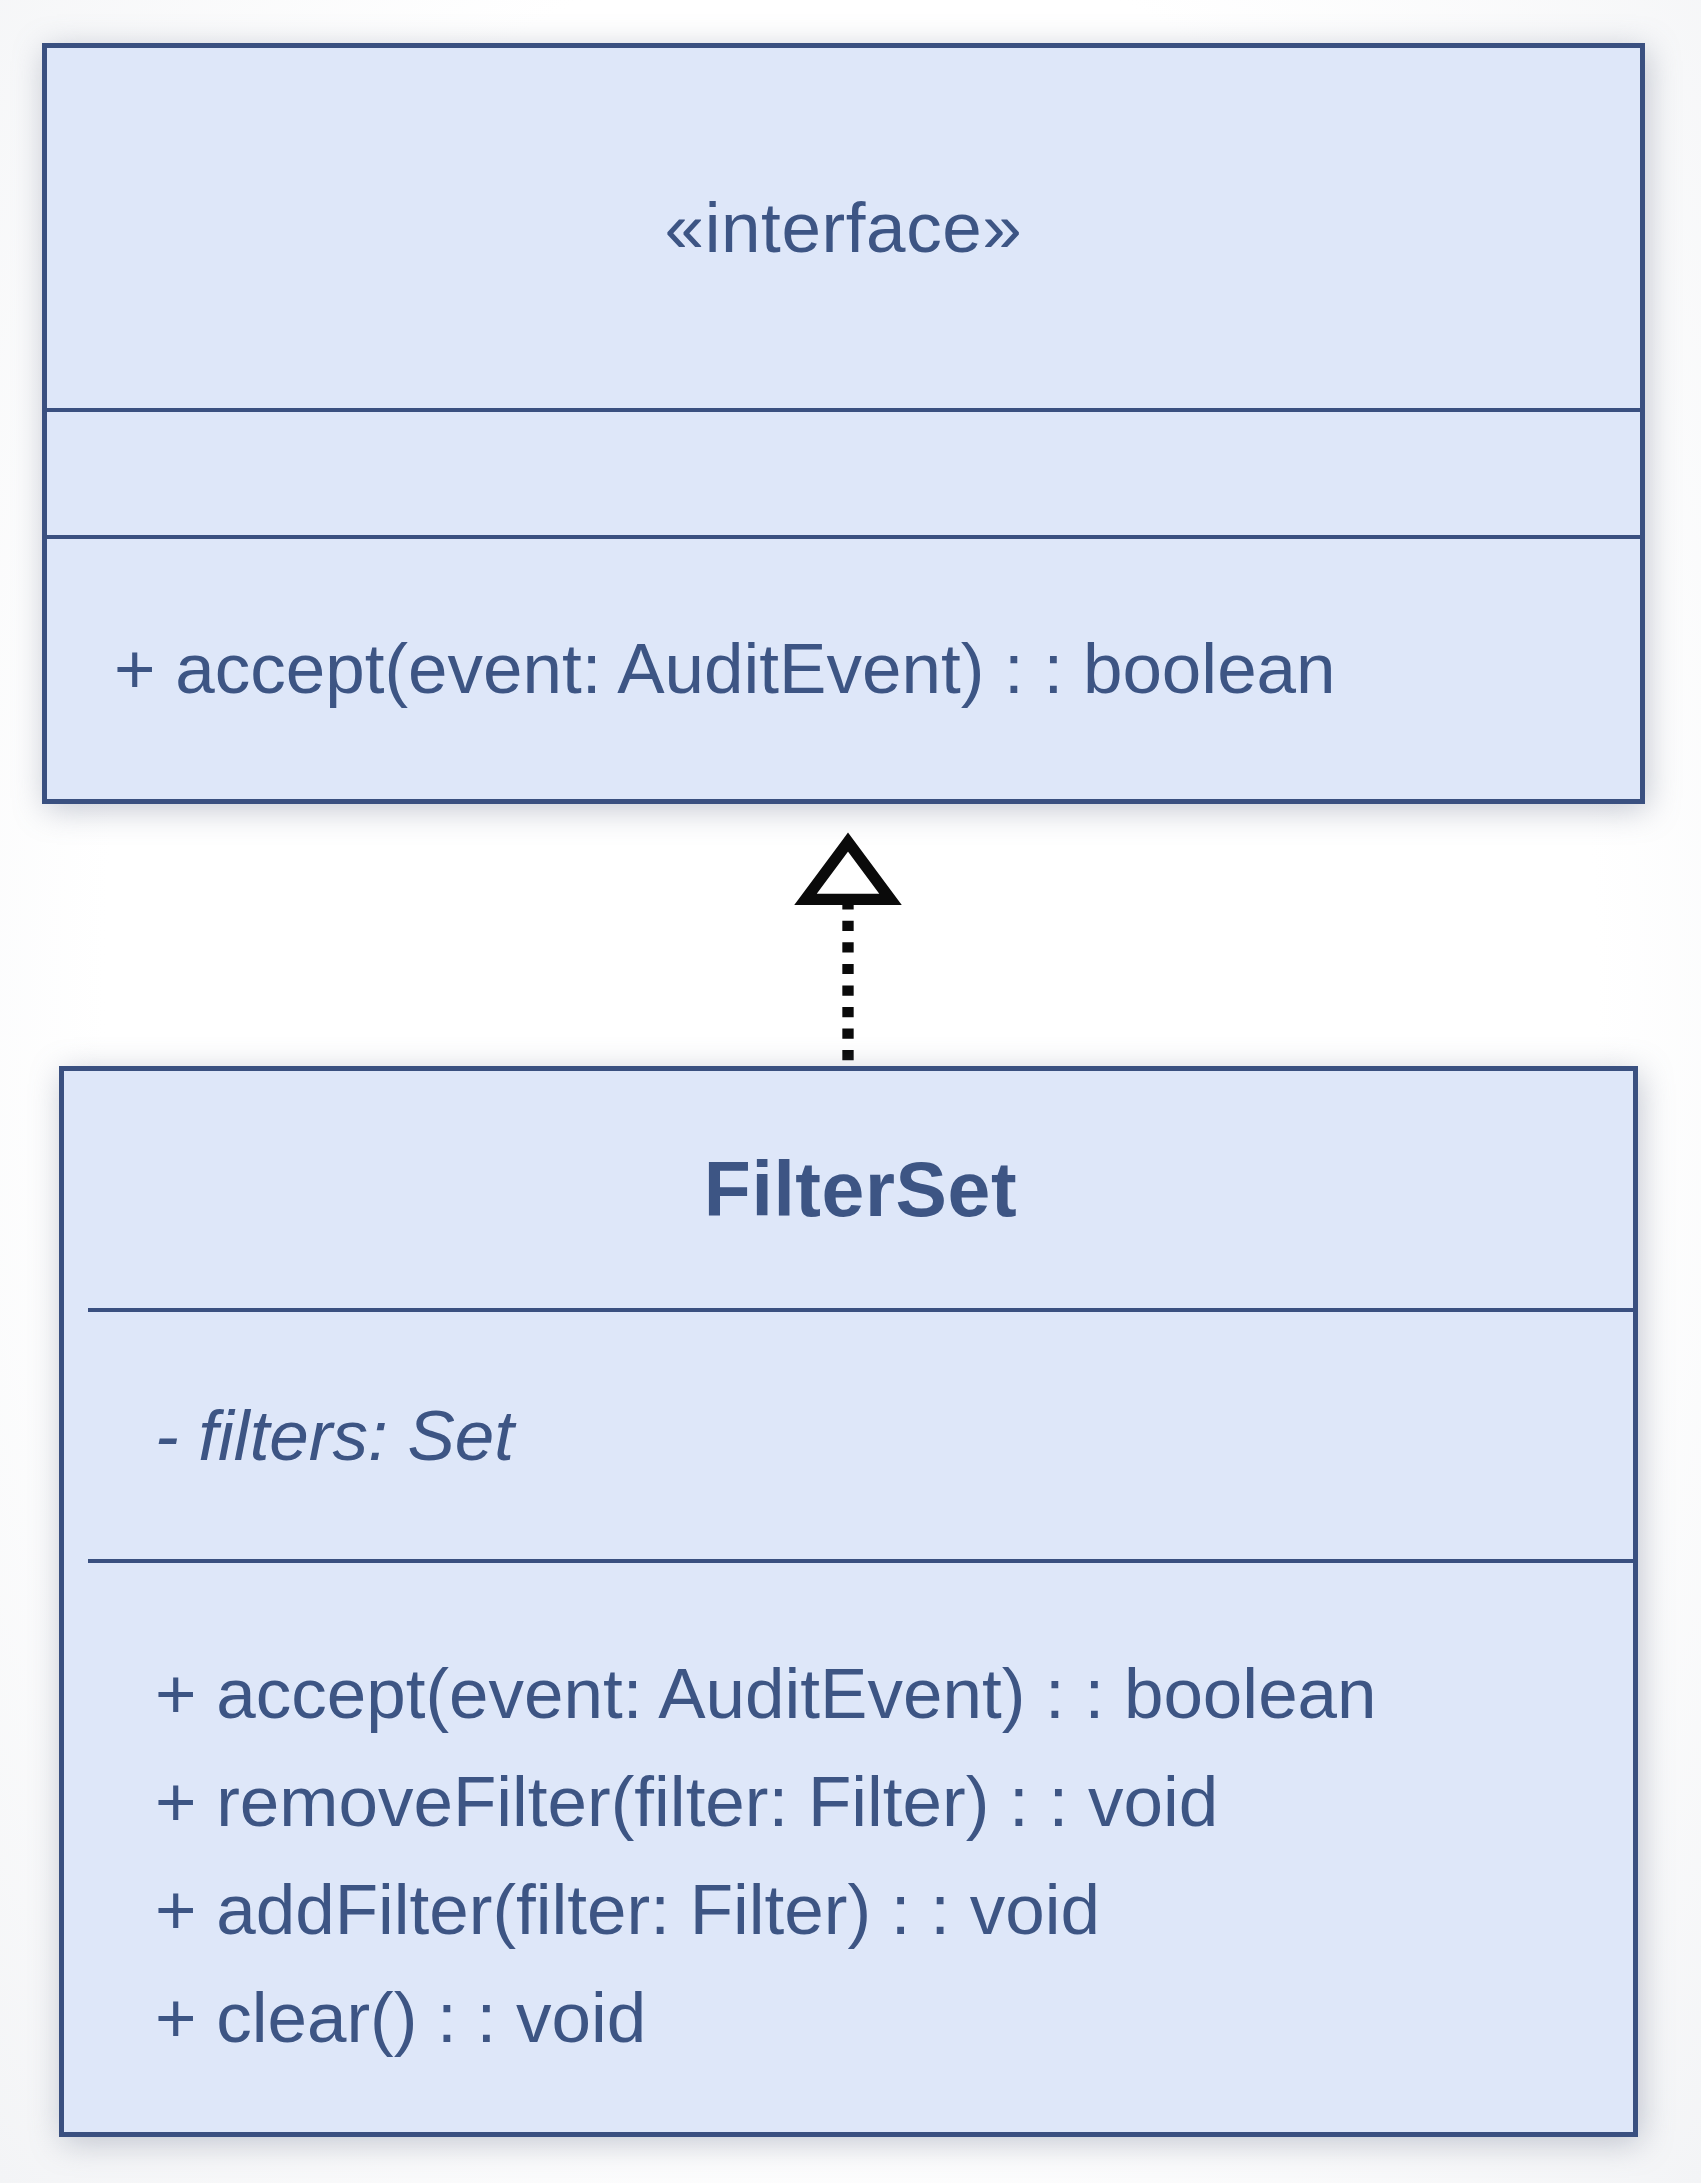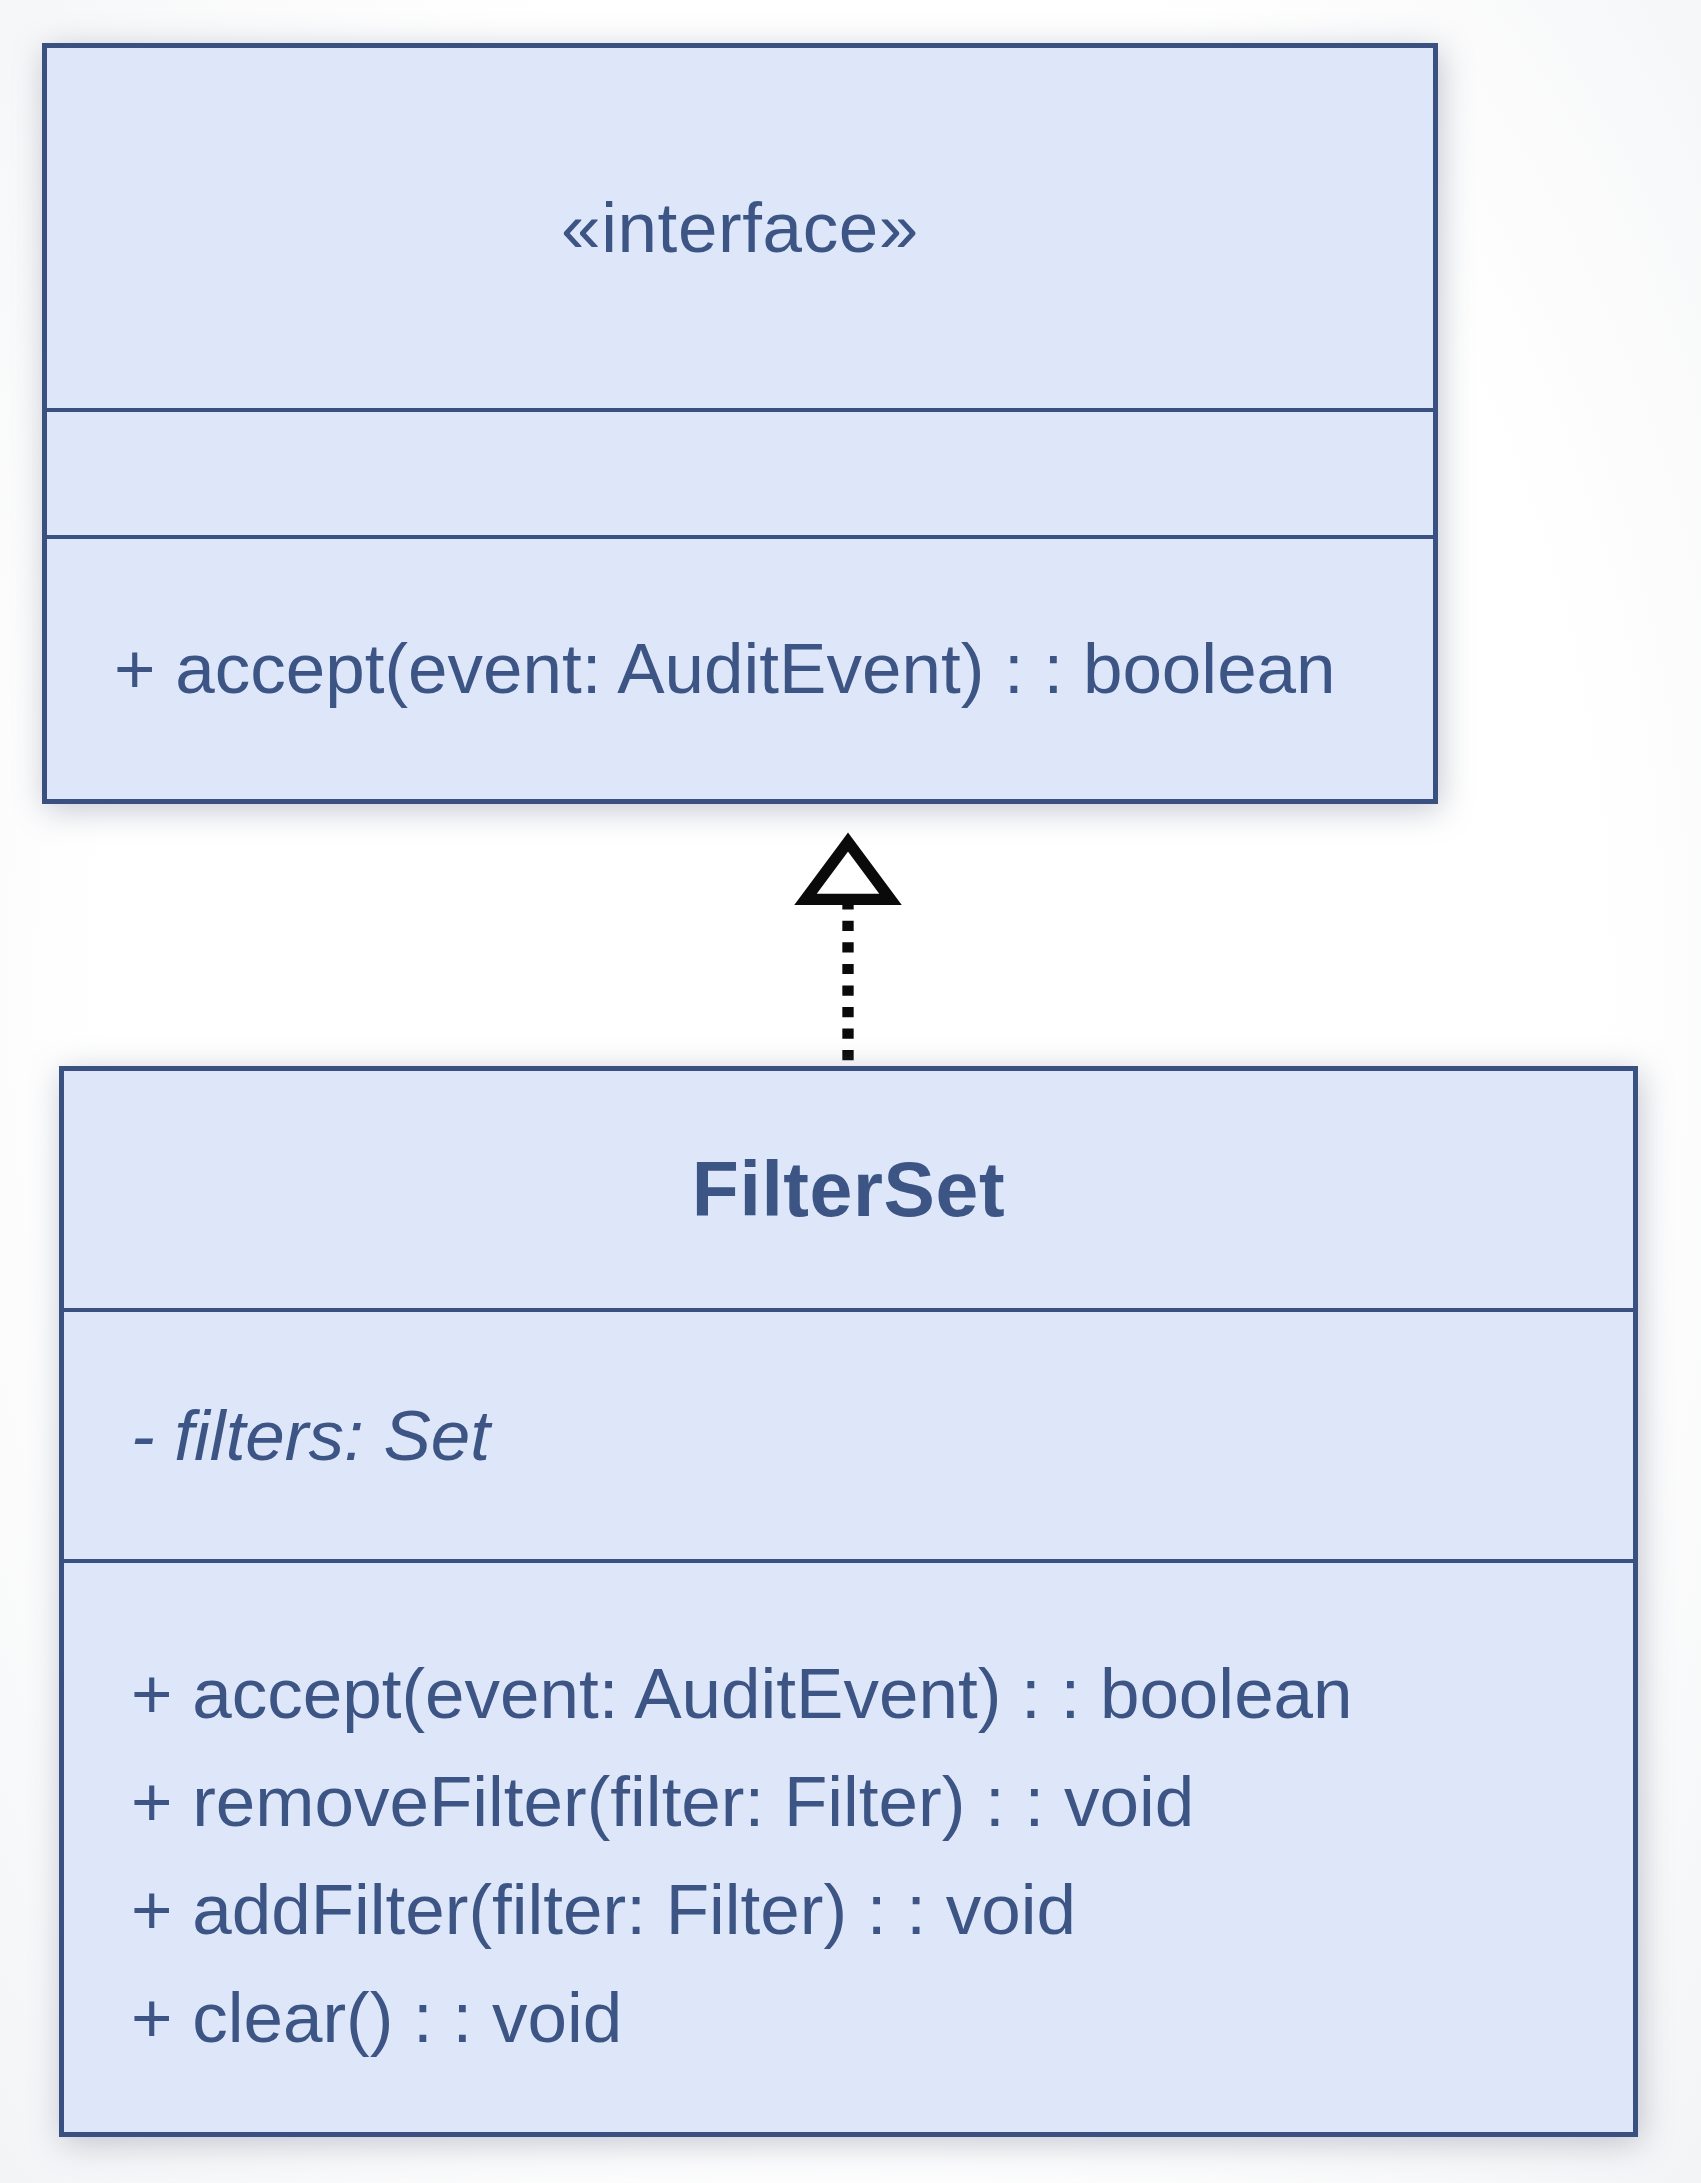--- a/index.html
+++ b/index.html
@@ -23,22 +23,22 @@
   }
   .uml-box{
     position:absolute;
     background:var(--box-fill);
     border:5.7px solid var(--box-border);
     box-shadow:3.4px 5.7px 31px rgba(105,115,140,0.40);
     display:flex;
     flex-direction:column;
     color:var(--text);
   }
-  .filter-box{ left:42px; top:43px; width:1396px; height:761px; }
-  .filterset-box{ left:59px; top:1066px; width:1579px; height:1071px; }
+  .filter-box{ left:42px; top:43px; width:1603px; height:761px; }
+  .filterset-box{ left:59px; top:1066px; width:1579px; height:1071px;padding-left:24px; }
 
   .compartment{ width:100%; }
   .compartment + .compartment{ border-top:4.5px solid var(--box-border); }
 
   
   .filter-box .name-compartment{
     height:360px;
     display:flex; flex-direction:column;
     align-items:center; justify-content:center;
     row-gap:27px;

